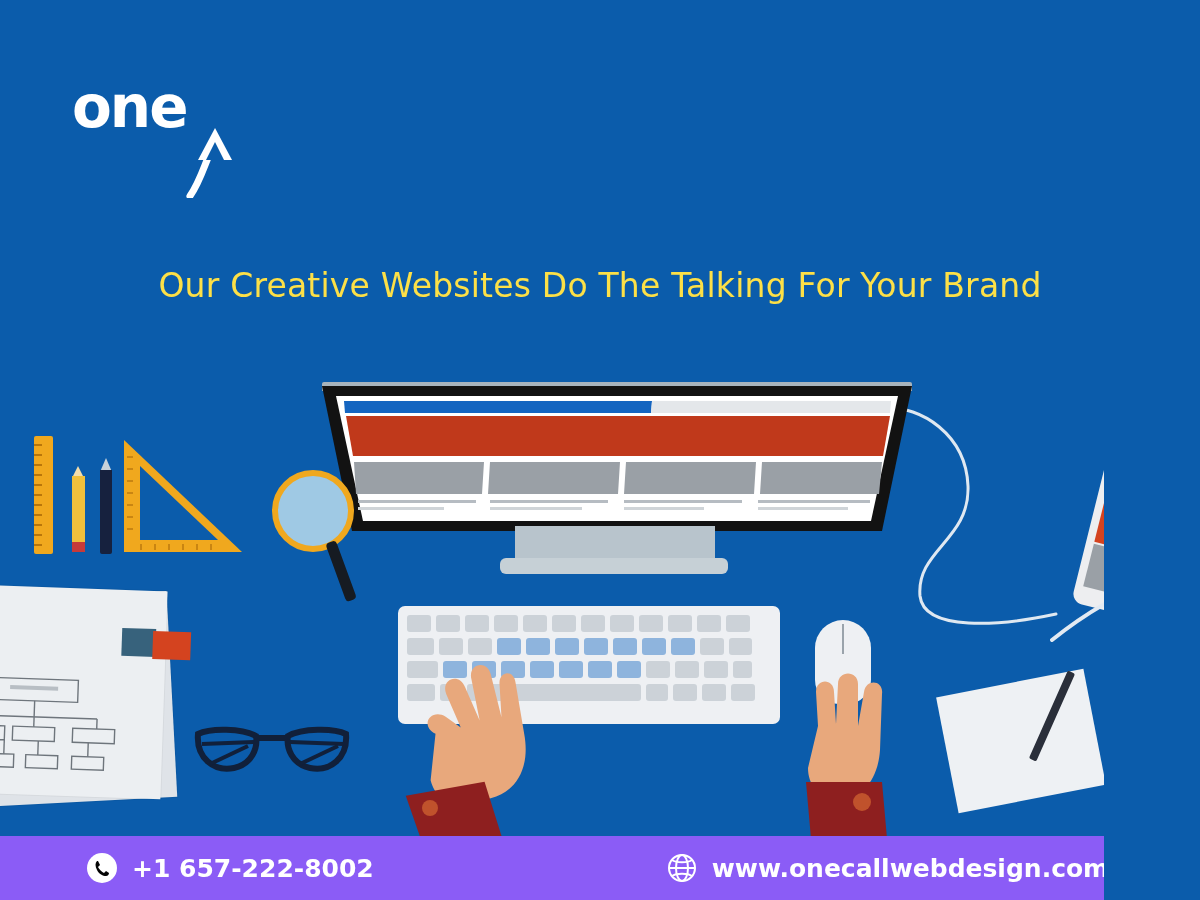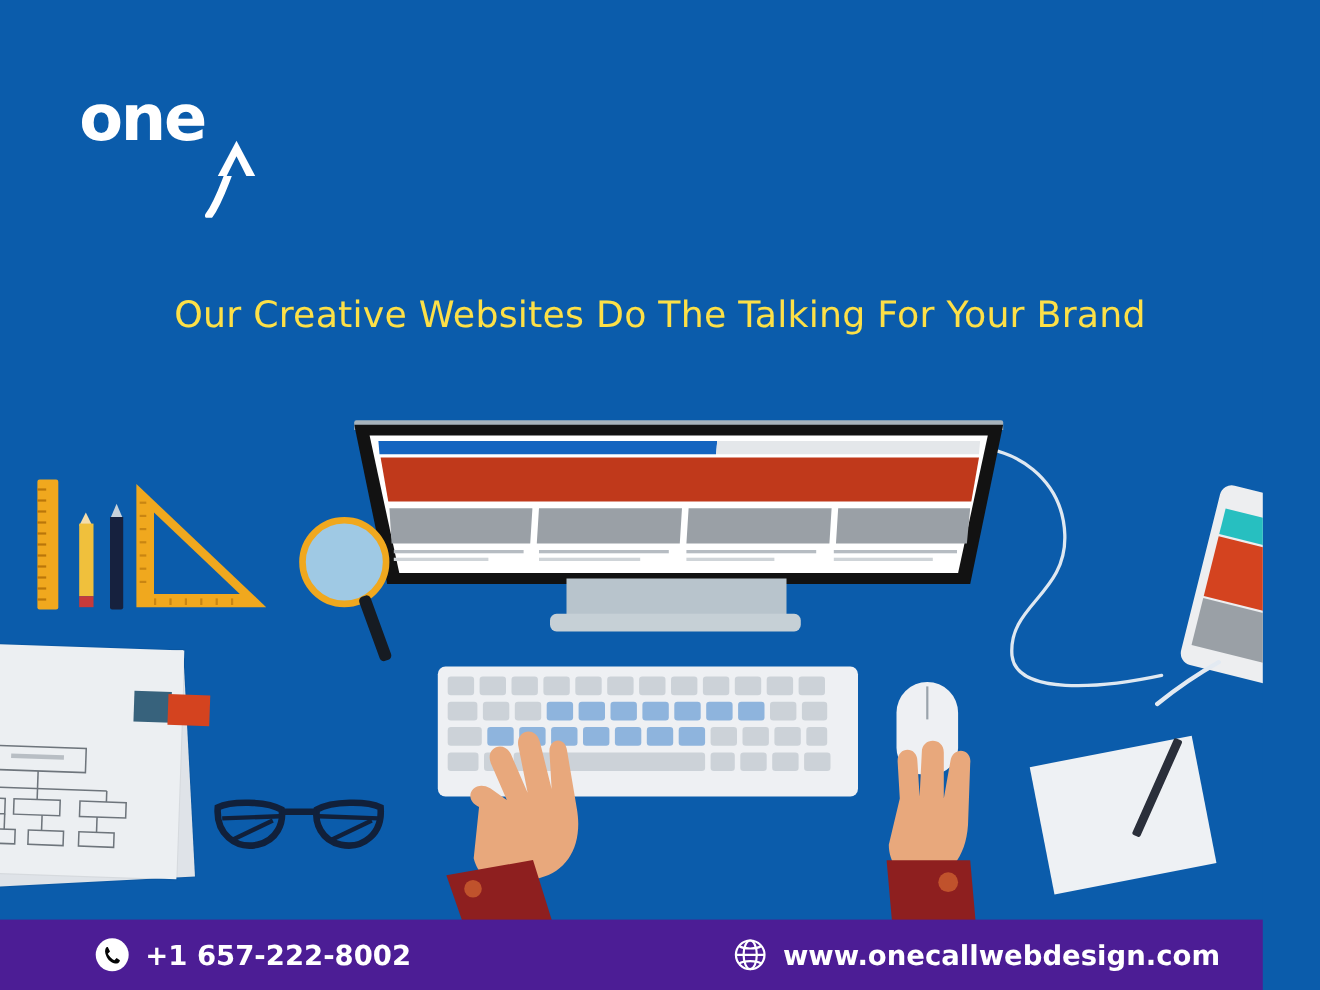--- a/index.html
+++ b/index.html
@@ -1,21 +1,21 @@
 <!DOCTYPE html>
 <html><head>
 <meta charset="utf-8">
 <style>
   html,body{margin:0;padding:0;}
   body{
     width:1200px;height:900px;overflow:hidden;
     font-family:"Liberation Sans", sans-serif;
     background:#0b5cab;
   }
-  #stage{position:relative;width:1104px;height:900px;background:#0b5cab;overflow:hidden;padding-left:44px;}
+  #stage{position:relative;width:1104px;height:900px;background:#0b5cab;overflow:hidden;}
 
   
   #logo{position:absolute;left:72px;top:78px;width:210px;height:120px;}
   .logo-word{
     color:#ffffff;font-weight:bold;letter-spacing:-2px;line-height:1;
     font-family:"DejaVu Sans", sans-serif;
   }
   #logo-one{position:absolute;left:0;top:0;font-size:58px;}
   #logo-call{position:absolute;left:0;top:52px;font-size:58px;}
   #logo-arrow{position:absolute;left:110px;top:48px;width:62px;height:72px;}
@@ -89,21 +89,21 @@
   #phone-band-teal{position:absolute;left:8px;top:22px;width:80px;height:24px;background:#27bfc0;}
   #phone-band-red{position:absolute;left:8px;top:48px;width:80px;height:56px;background:#d4431f;}
   #phone-band-gray{position:absolute;left:8px;top:106px;width:80px;height:44px;background:#9aa0a6;}
   #phone-cable{position:absolute;left:1050px;top:268px;width:60px;height:46px;}
 
   
   #notebook{position:absolute;left:946px;top:352px;width:150px;height:118px;background:#eef1f4;transform:rotate(-11deg);}
   #notebook-pen{position:absolute;left:1048px;top:338px;width:8px;height:96px;background:#2a2f3a;transform:rotate(24deg);border-radius:2px;}
 
   
-  #footer{position:absolute;left:0;top:836px;width:1200px;height:64px;background:#4c1d95;display:flex;align-items:center;}
+  #footer{position:absolute;left:0;top:836px;width:1200px;height:64px;background:#8b5cf6;display:flex;align-items:center;}
   .footer-item{display:flex;align-items:center;gap:14px;color:#ffffff;font-size:25px;font-weight:bold;
     font-family:"DejaVu Sans", sans-serif;}
   #footer-phone-item{margin-left:86px;}
   #footer-web-item{margin-left:292px;}
   .ficon{width:32px;height:32px;flex:0 0 32px;}
 </style>
 </head>
 <body>
 
 <div id="stage">

